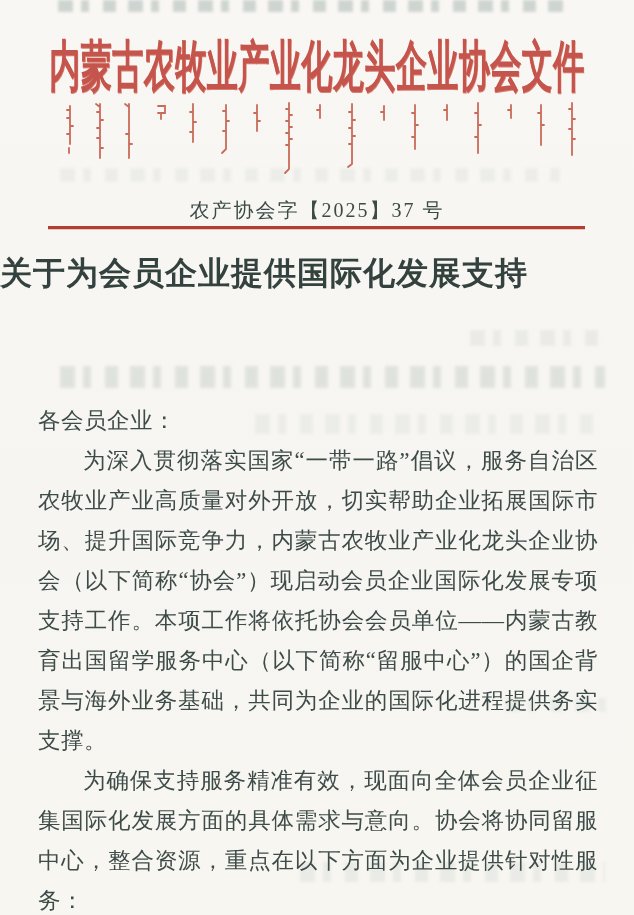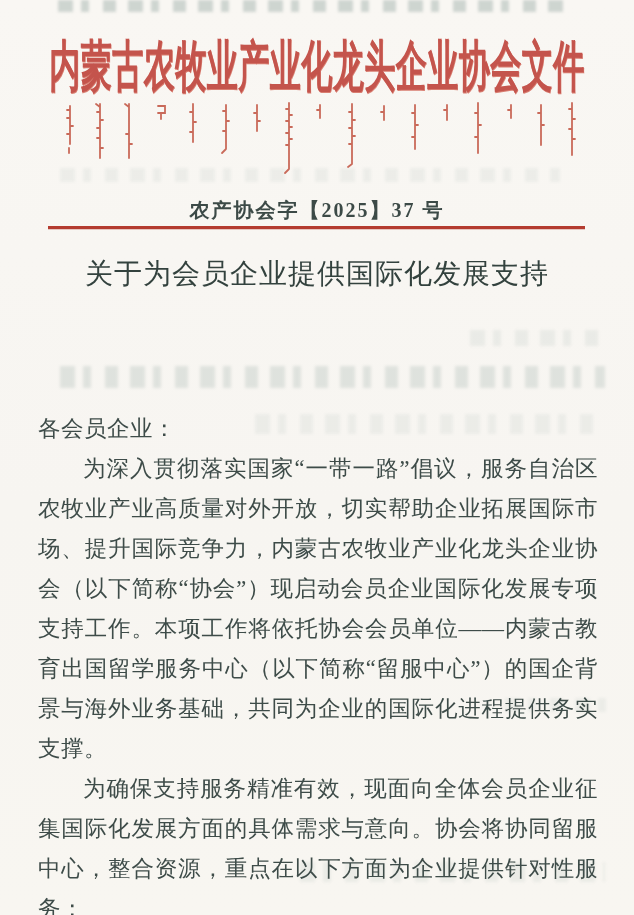--- a/index.html
+++ b/index.html
@@ -40,51 +40,49 @@
   }
 
   .mongolian-band { position: absolute; top: 0; left: 0; }
 
   .doc-number {
     position: absolute; top: 197px; left: 0; right: 0;
     text-align: center;
     font-size: 20px;
     letter-spacing: 2px;
     color: #3c4a47;
-    font-weight: bold;
   }
 
   .red-rule {
     position: absolute; top: 226px; left: 48px; right: 49px;
     height: 2.5px;
     background: #b43c30;
     box-shadow: 0 1px 0 rgba(180,60,48,0.25);
   }
 
   .notice-title {
     position: absolute; top: 244px; left: 0; right: 0;
-    text-align: center;
-    font-size: 28px;
-    font-weight: 400;
+    font-size: 32px;
+    font-weight: 700;
     color: #33423e;
     line-height: 59px;
     letter-spacing: 1px;
     margin: 0;
   }
 
   .body-text {
     position: absolute; top: 401px; left: 38px; width: 560px;
     font-size: 22.5px;
     line-height: 40px;
     color: #3e4c49;
     text-align: justify;
     letter-spacing: 0.5px;
   }
   .body-text p { margin: 0; text-indent: 2em; }
-  .body-text .salutation { text-indent: 0; margin-top: 8px; }
+  .body-text .salutation { text-indent: 0; }
 </style>
 </head>
 <body>
 
 <div class="page">
 
   <div class="smudge" style="top:0; left:58px; width:510px; height:12px; opacity:0.38;"></div>
   <div class="smudge" style="top:168px; left:60px; width:500px; height:14px; opacity:0.10;"></div>
   <div class="smudge" style="top:366px; left:60px; width:545px; height:22px; opacity:0.22;"></div>
   <div class="smudge" style="top:414px; left:255px; width:350px; height:20px; opacity:0.10;"></div>

